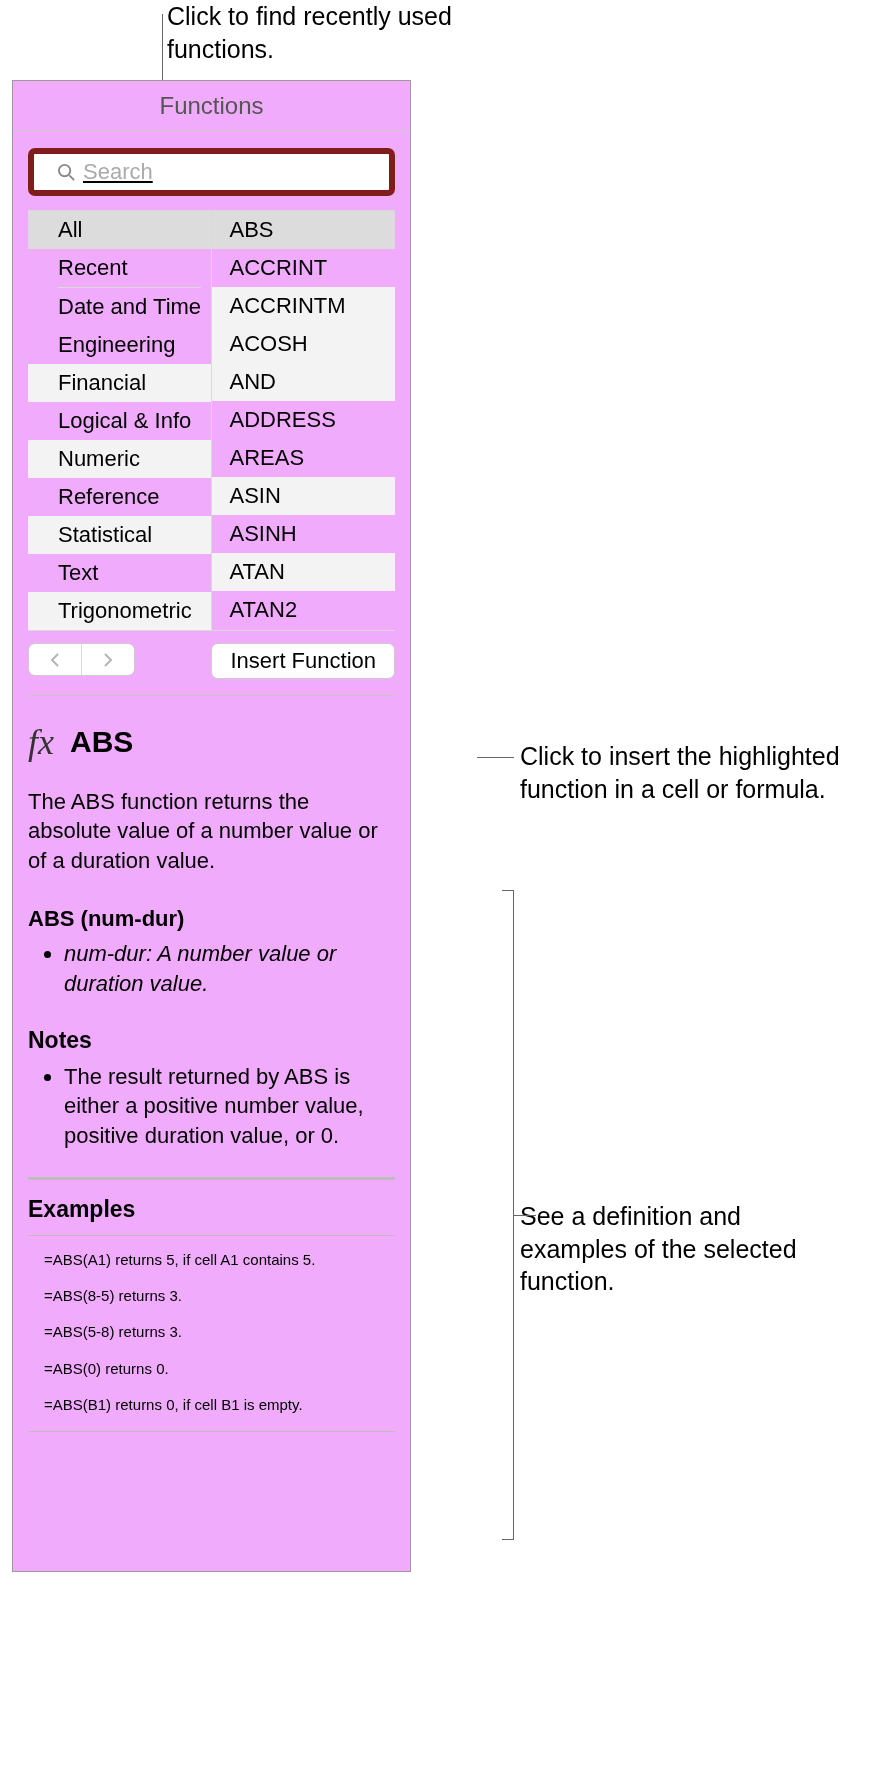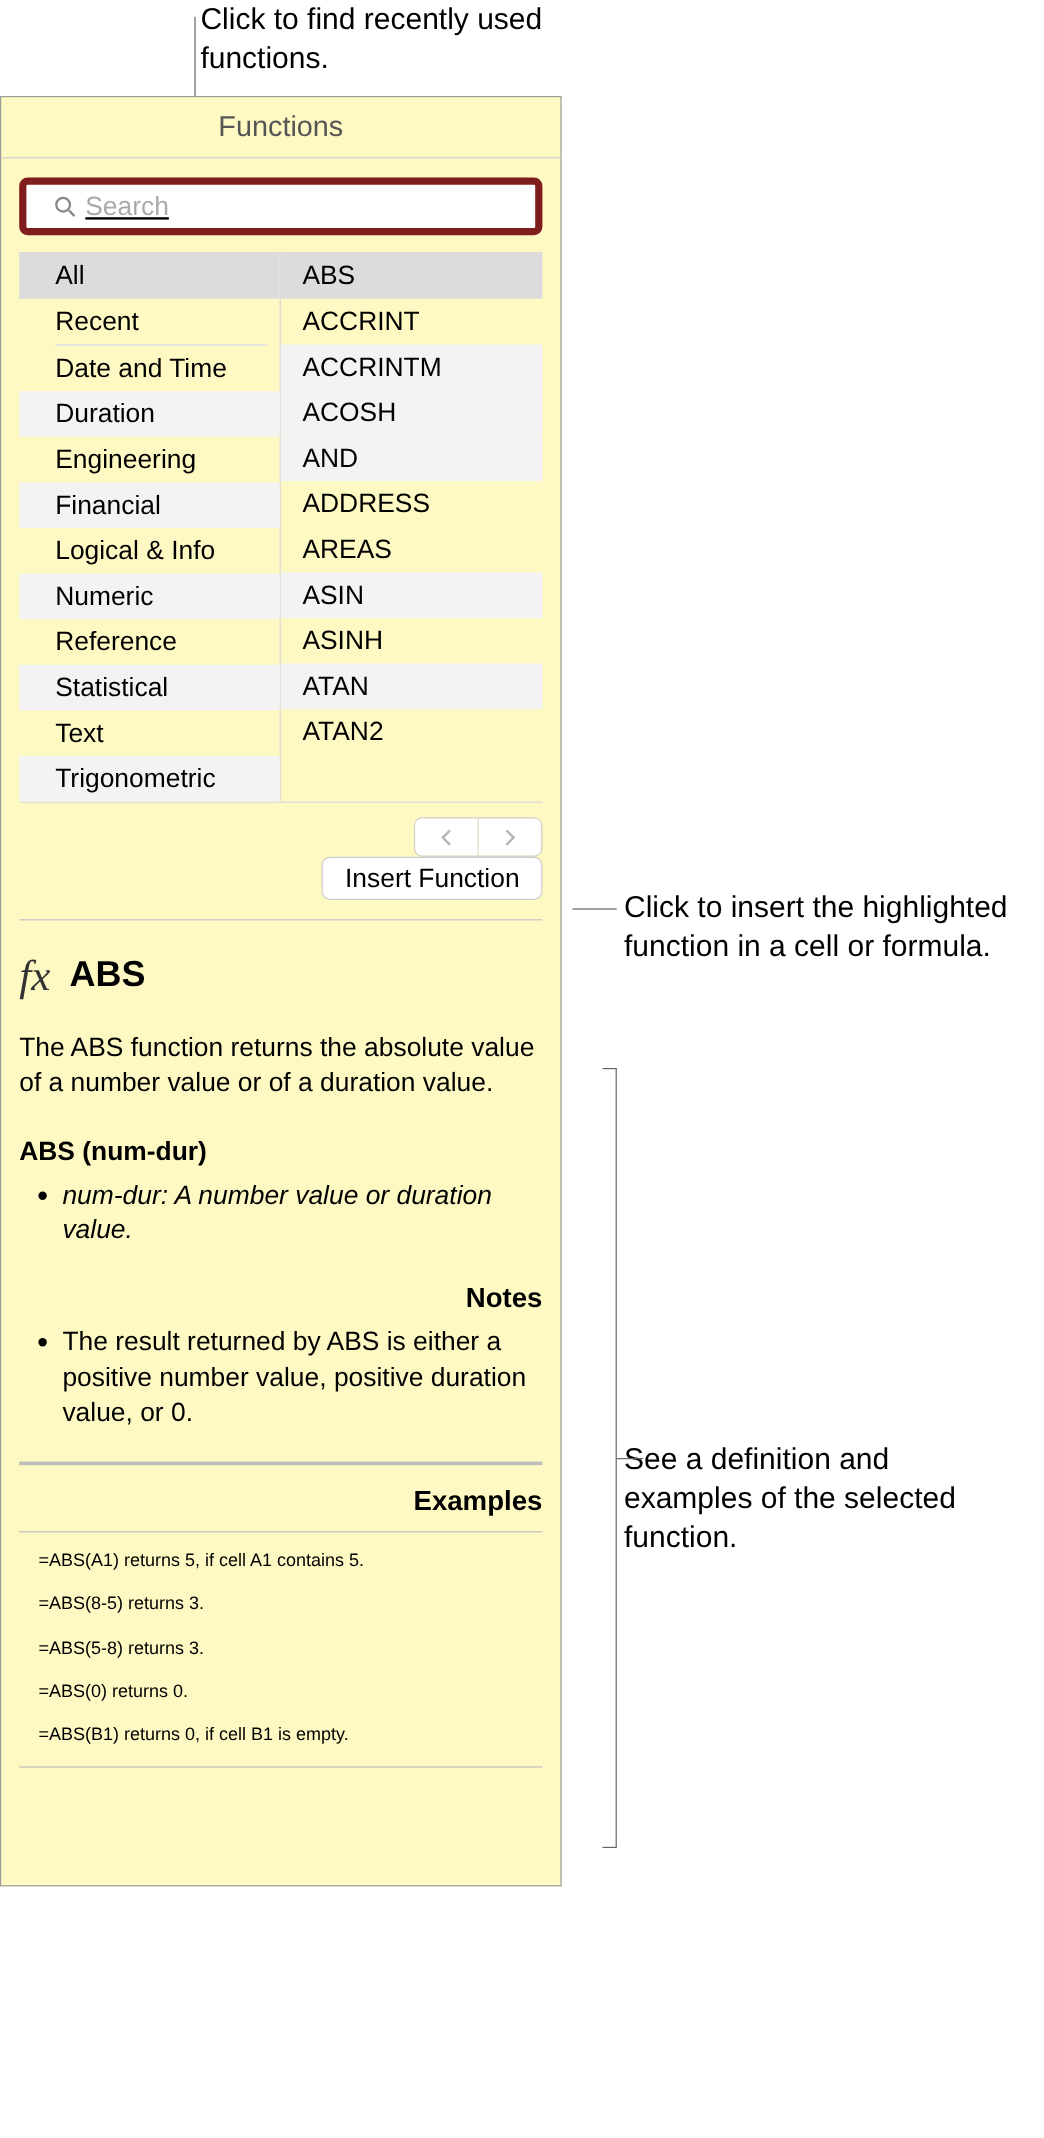--- a/index.html
+++ b/index.html
@@ -17,25 +17,25 @@
       line-height: 1.3;
       color: #000;
     }
     .callout-line {
       position: absolute;
       background: #666;
     }
     .panel {
       position: absolute;
       top: 80px;
-      left: 0;
-      width: 468px;
+      left: 12px;
+      width: 399px;
       height: 1492px;
       border: 1px solid #9b9b9b;
-      background: #fef9c3;
+      background: #f0abfc;
       display: flex;
       flex-direction: column;
     }
     .panel-title {
       text-align: center;
       font-size: 24px;
       color: #555;
       padding: 11px 0;
       border-bottom: 1px solid #ccc;
     }
@@ -82,23 +82,22 @@
     .list-row.selected { background: #dcdcdc; }
     .list-row.divider {
       height: 0;
       padding: 0;
       border-bottom: 1px solid #d9d9d9;
       margin: 0 10px 0 30px;
     }
     .btn-row {
       display: flex;
       justify-content: space-between;
-      align-items: flex-end;
+      align-items: flex-start;
       padding: 12px 15px 16px 15px;
-      flex-direction: column;
     }
     .nav-btns {
       display: flex;
       border: 1px solid #ccc;
       border-radius: 7px;
       overflow: hidden;
     }
     .nav-btn {
       width: 52px;
       height: 31px;
@@ -138,21 +137,21 @@
       font-style: italic;
       font-size: 36px;
       color: #333;
       font-weight: 400;
     }
     .fn-name { font-size: 30px; font-weight: 700; }
     .desc { margin-bottom: 28px; }
     .syntax { font-weight: 700; margin-bottom: 6px; }
     .bullets { list-style: disc; padding-left: 36px; margin-bottom: 26px; }
     .bullets.arg li { font-style: italic; }
-    .sub-title { font-weight: 700; margin-bottom: 6px; font-size: 23px; text-align: right;}
+    .sub-title { font-weight: 700; margin-bottom: 6px; font-size: 23px;}
     .thick-hr {
       border: none;
       border-top: 3px solid #bdbdbd;
       margin: 18px 0 14px 0;
     }
     .thin-hr {
       border: none;
       border-top: 1px solid #bdbdbd;
       margin: 10px 0 14px 0;
     }
@@ -196,21 +195,20 @@
       <input type="text" placeholder="Search" style="">
     </div>
   </div>
 
   <div class="lists">
     <div class="list-col left">
       <div class="list-row selected">All</div>
       <div class="list-row">Recent</div>
       <div class="list-row divider alt"></div>
       <div class="list-row">Date and Time</div>
-      <div class="list-row alt">Duration</div>
       <div class="list-row">Engineering</div>
       <div class="list-row alt">Financial</div>
       <div class="list-row">Logical &amp; Info</div>
       <div class="list-row alt">Numeric</div>
       <div class="list-row">Reference</div>
       <div class="list-row alt">Statistical</div>
       <div class="list-row">Text</div>
       <div class="list-row alt">Trigonometric</div>
     </div>
     <div class="list-col right">

